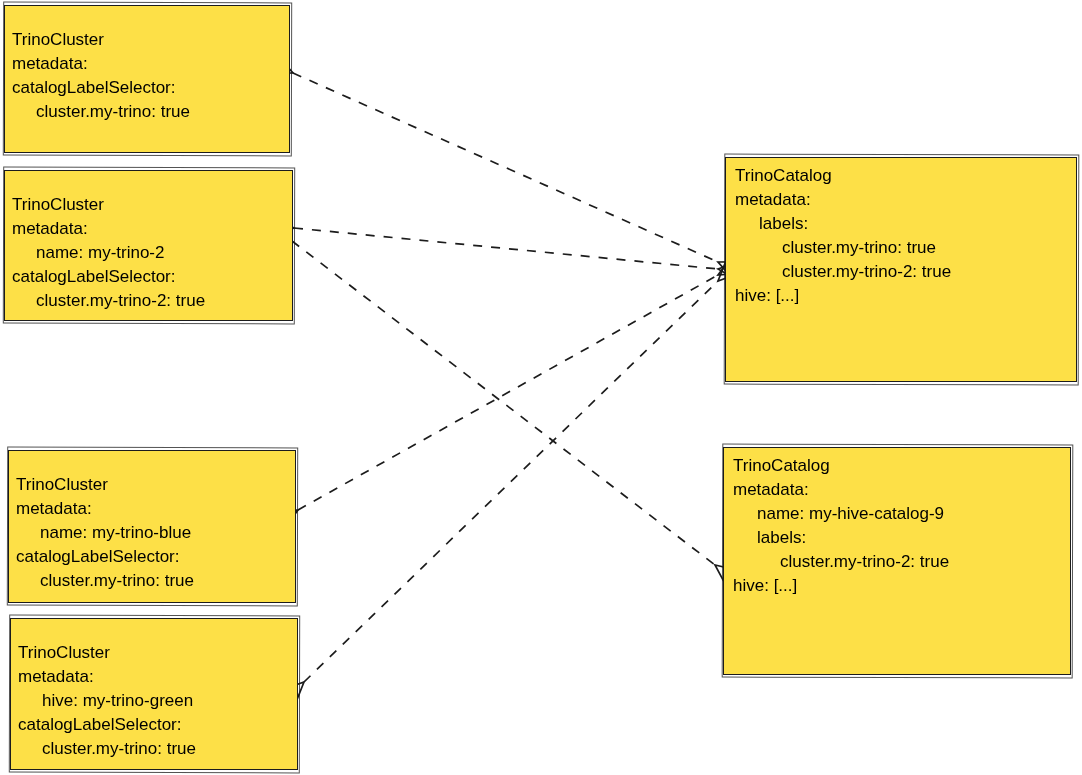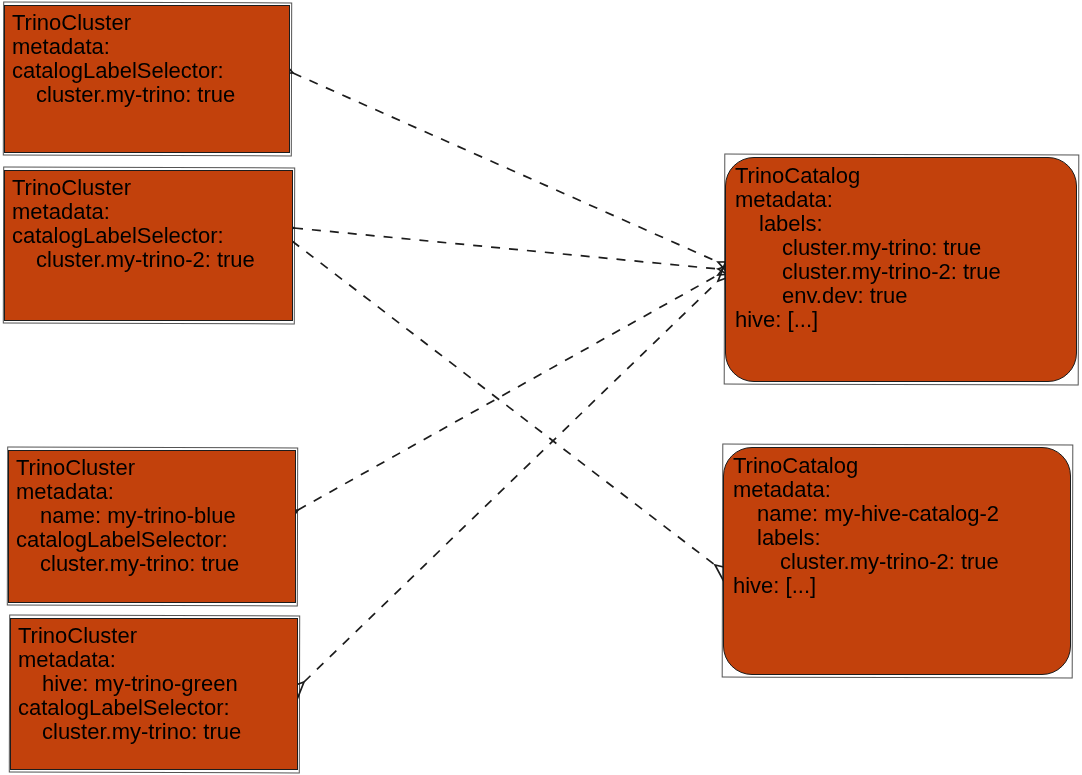--- a/index.html
+++ b/index.html
@@ -25,41 +25,40 @@
   .edge {
     stroke: #1c1c1c;
     stroke-width: 1.7;
     fill: none;
     stroke-dasharray: 9 9;
     marker-start: url(#ah);
     marker-end: url(#ah);
   }
   .box {
     position: absolute;
-    background: #c2410c;
+    background: #fde047;
     border: 1.7px solid #1c1c1c;
     box-sizing: border-box;
-    padding: 5px 6px 4px 7px;
-    font-size: 22px;
+    padding: 22px 6px 4px 7px;
+    font-size: 17px;
     line-height: 24px;
     white-space: nowrap;
   }
   
   .box::after {
     content: "";
     position: absolute;
     inset: -4px -3px -4px -2px;
     border: 1.2px solid rgba(25,25,25,0.75);
     transform: rotate(0.15deg);
     pointer-events: none;
   }
   .catalog-box {
     padding-left: 9px;
     padding-top: 6px;
-    border-radius: 29px;
   }
   .ln { height: 24px; }
   .i0 { padding-left: 0; }
   .i1 { padding-left: 24px; }
   .i2 { padding-left: 47px; }
 </style>
 </head>
 <body>
 
 <div class="canvas">
@@ -80,20 +79,21 @@
   <div class="box" style="left:4px; top:5px; width:286px; height:148px">
     <div class="ln i0">TrinoCluster</div>
     <div class="ln i0">metadata:</div>
     <div class="ln i0">catalogLabelSelector:</div>
     <div class="ln i1">cluster.my-trino: true</div>
   </div>
 
   <div class="box" style="left:4px; top:170px; width:289px; height:151px">
     <div class="ln i0">TrinoCluster</div>
     <div class="ln i0">metadata:</div>
+    <div class="ln i1">name: my-trino-2</div>
     <div class="ln i0">catalogLabelSelector:</div>
     <div class="ln i1">cluster.my-trino-2: true</div>
   </div>
 
   <div class="box" style="left:8px; top:450px; width:288px; height:153px">
     <div class="ln i0">TrinoCluster</div>
     <div class="ln i0">metadata:</div>
     <div class="ln i1">name: my-trino-blue</div>
     <div class="ln i0">catalogLabelSelector:</div>
     <div class="ln i1">cluster.my-trino: true</div>
@@ -106,26 +106,25 @@
     <div class="ln i0">catalogLabelSelector:</div>
     <div class="ln i1">cluster.my-trino: true</div>
   </div>
 
   <div class="box catalog-box" style="left:725px; top:157px; width:352px; height:225px">
     <div class="ln i0">TrinoCatalog</div>
     <div class="ln i0">metadata:</div>
     <div class="ln i1">labels:</div>
     <div class="ln i2">cluster.my-trino: true</div>
     <div class="ln i2">cluster.my-trino-2: true</div>
-    <div class="ln i2">env.dev: true</div>
     <div class="ln i0">hive: [...]</div>
   </div>
 
   <div class="box catalog-box" style="left:723px; top:447px; width:348px; height:228px">
     <div class="ln i0">TrinoCatalog</div>
     <div class="ln i0">metadata:</div>
-    <div class="ln i1">name: my-hive-catalog-2</div>
+    <div class="ln i1">name: my-hive-catalog-9</div>
     <div class="ln i1">labels:</div>
     <div class="ln i2">cluster.my-trino-2: true</div>
     <div class="ln i0">hive: [...]</div>
   </div>
 
 </div>
 
 </body></html>

